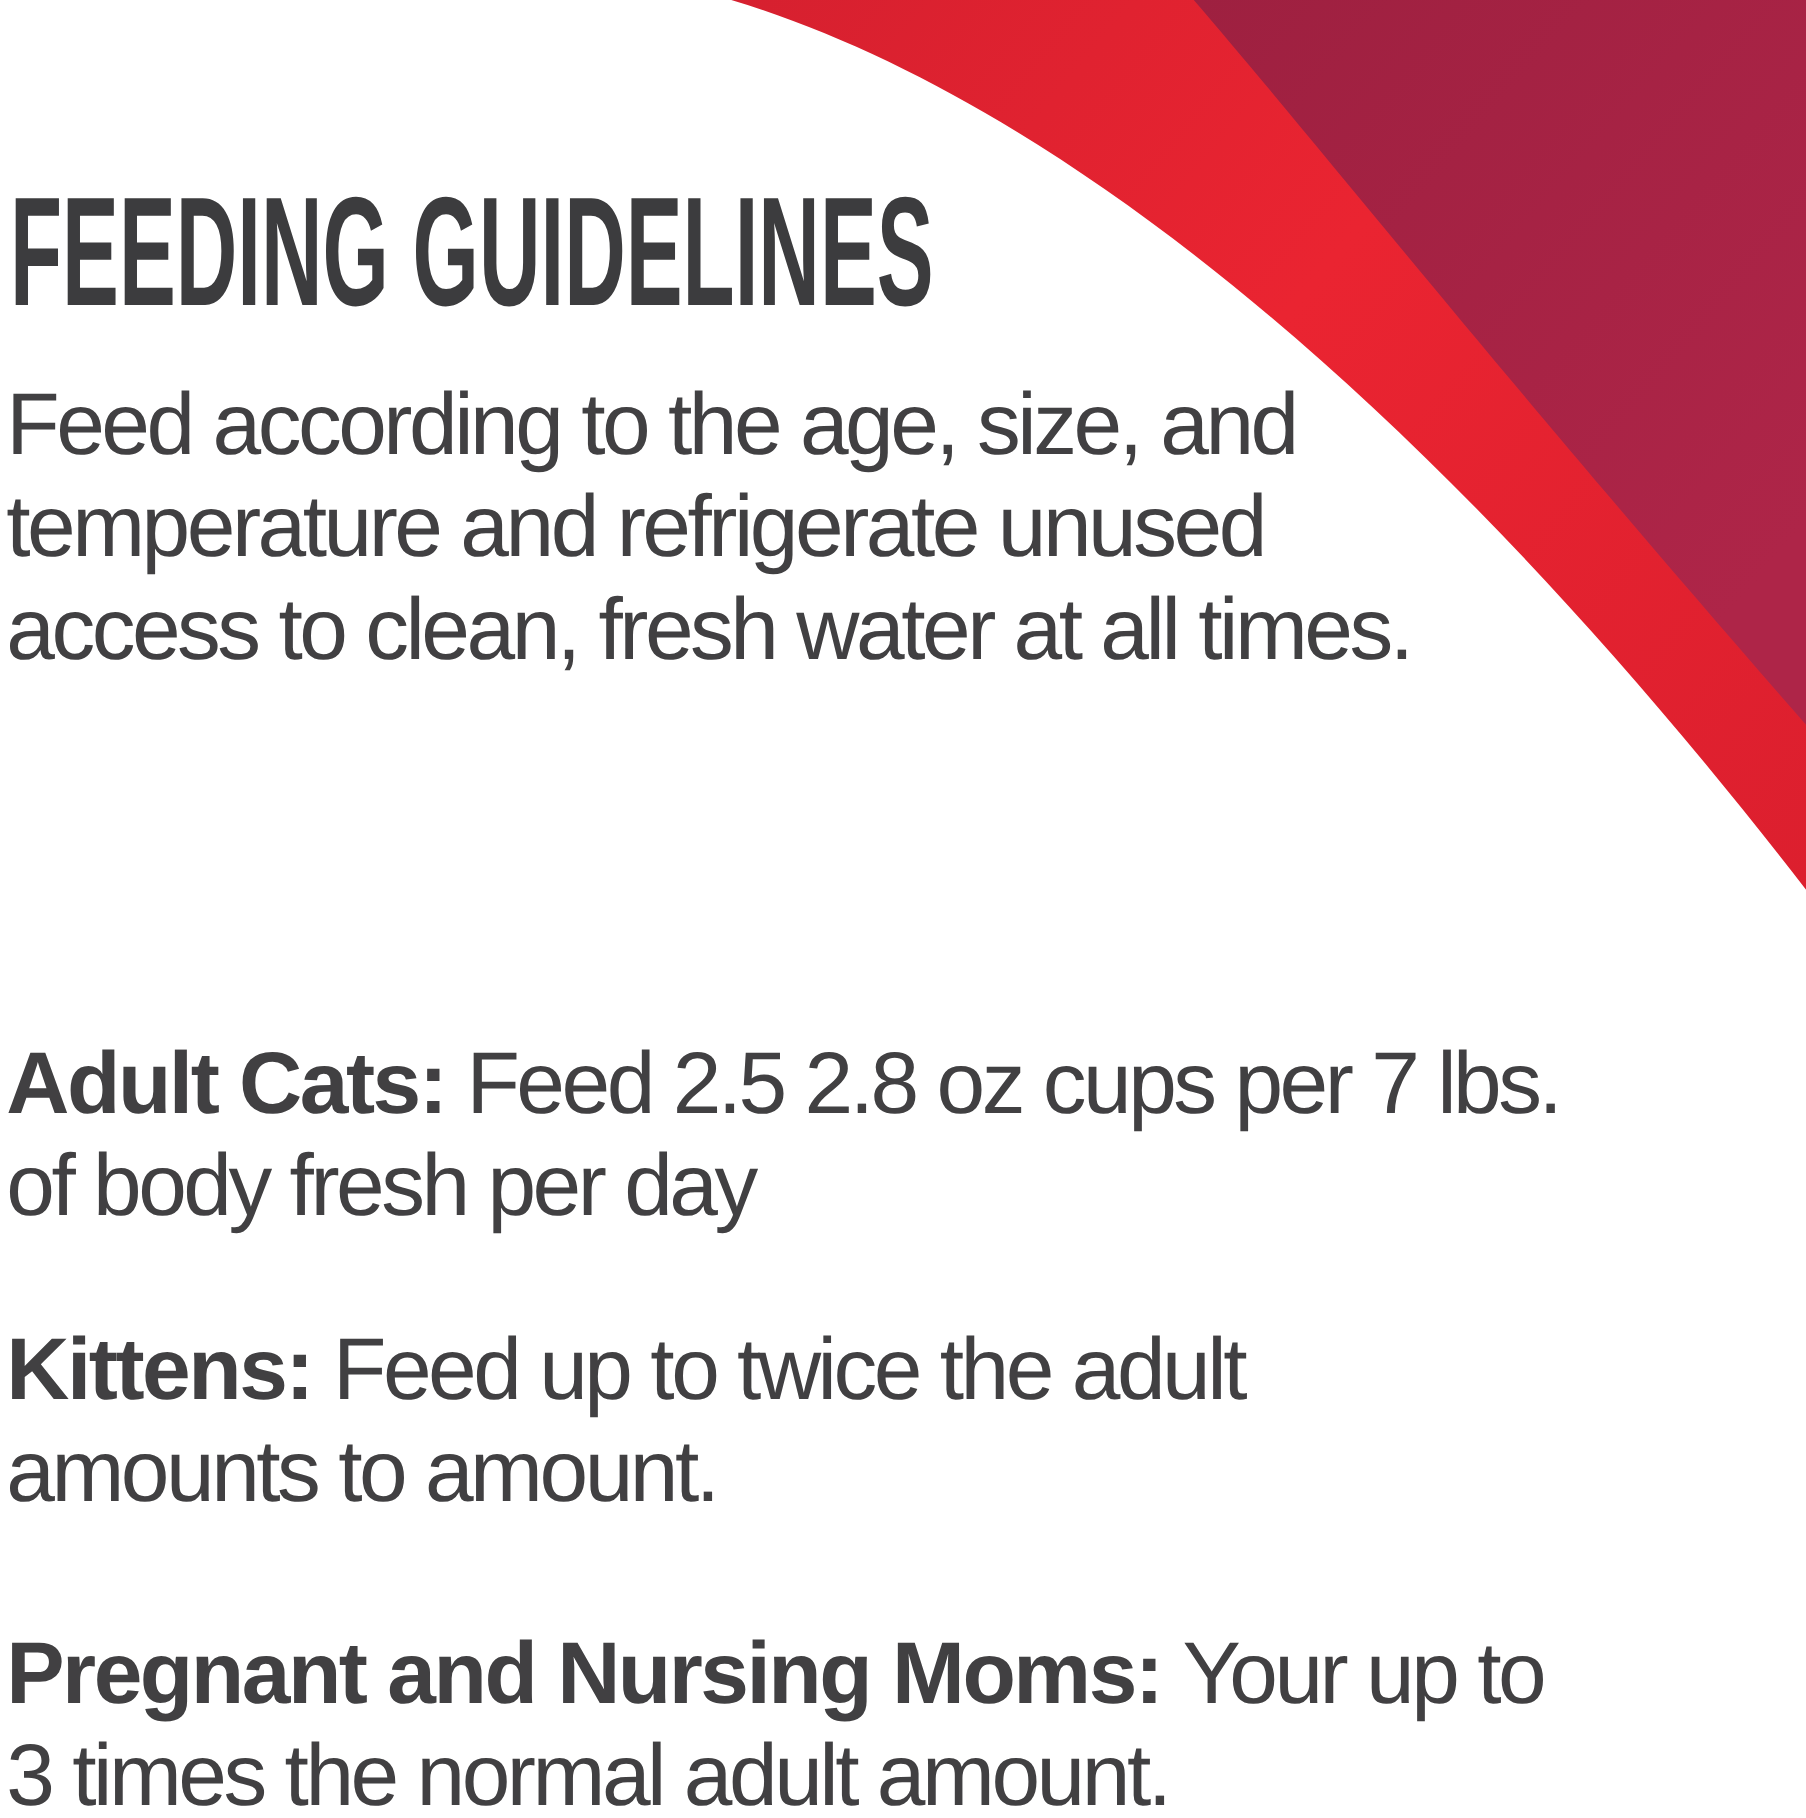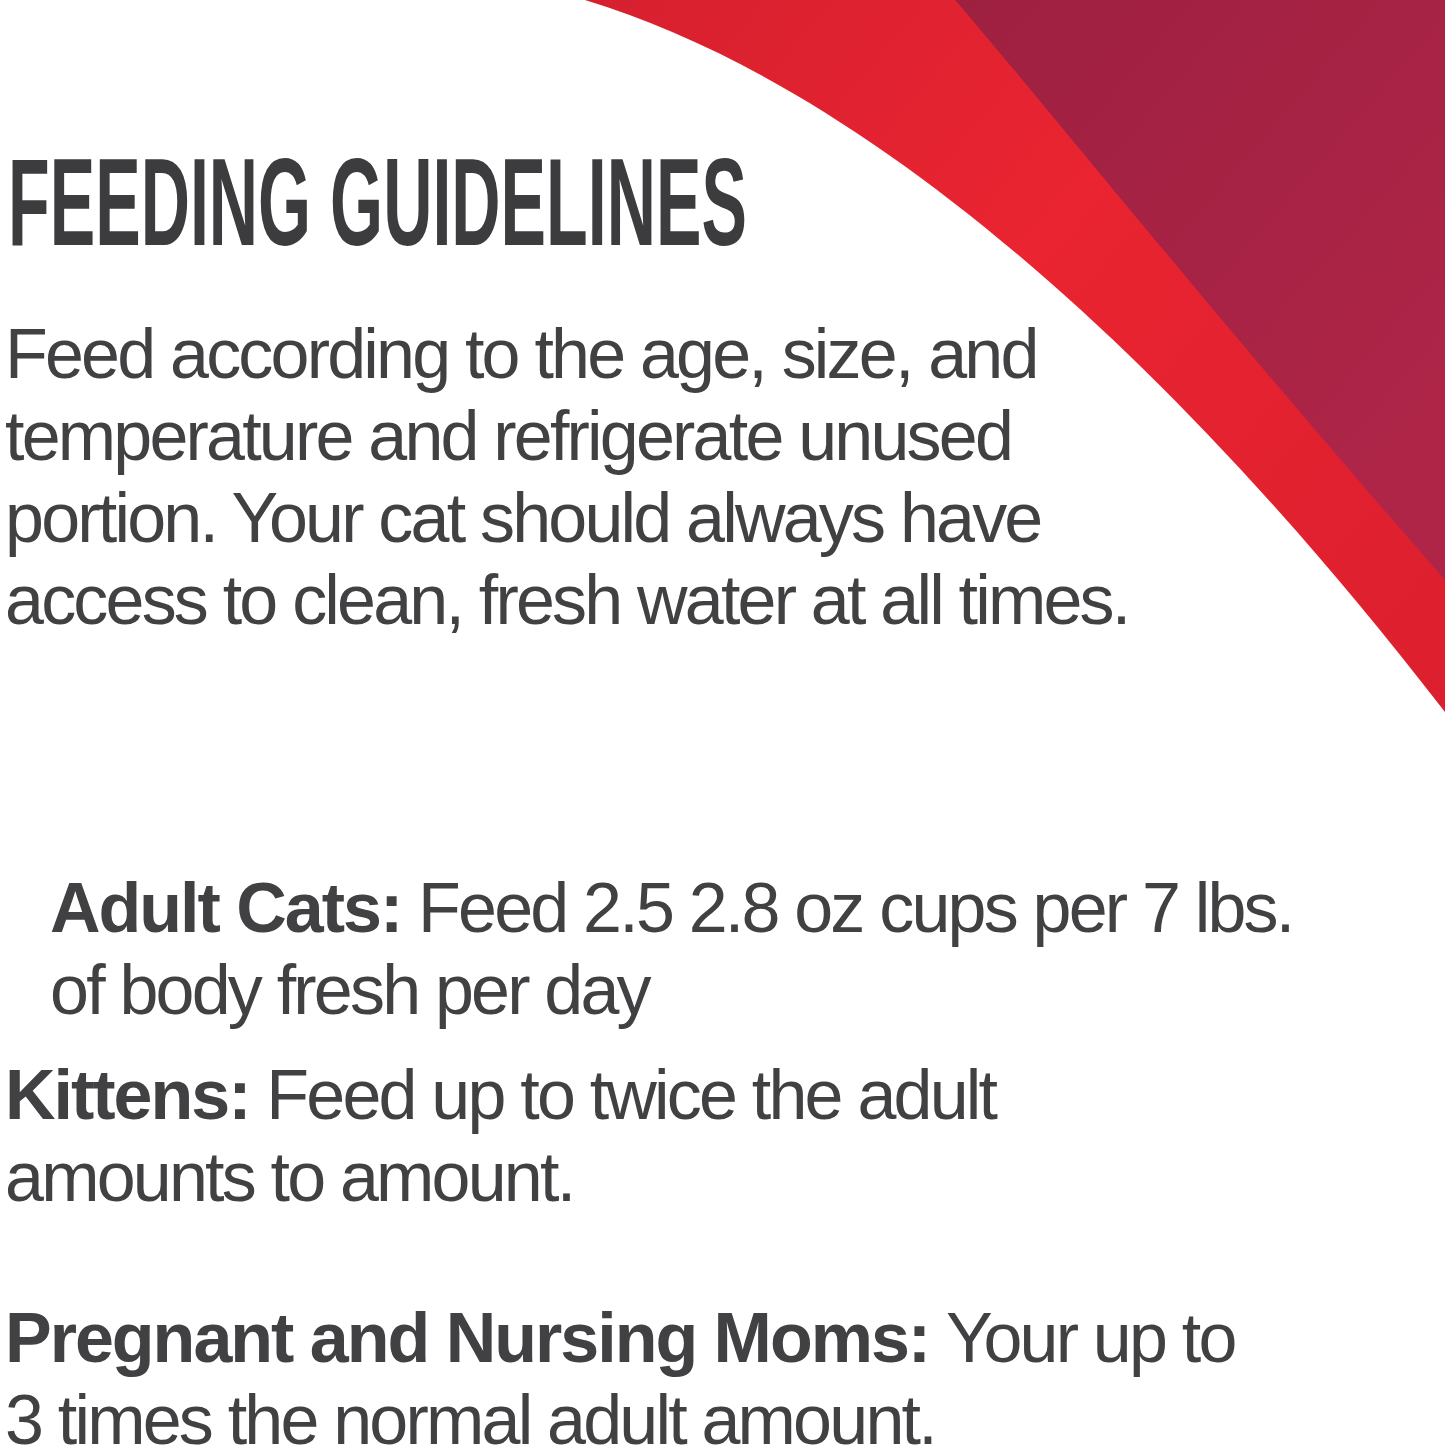--- a/index.html
+++ b/index.html
@@ -39,22 +39,22 @@
     position: absolute;
     left: 5px;
     font-size: 70px;
     line-height: 82px;
     letter-spacing: -2.8px;
     color: var(--body_text, #414042);
   }
   .line { white-space: nowrap; }
   .section-label { font-weight: bold; letter-spacing: -2px; }
   .rest { margin-left: 0.24em; }
-  .intro    { top: 313px; }
-  .adult    { top: 867px; margin-left: 45px; }
+  .intro    { top: 298px; }
+  .adult    { top: 825px; }
   .kittens  { top: 1054px; }
   .pregnant { top: 1297px; }
 </style>
 </head>
 <body>
 
 <div class="page">
 
   <svg class="swoosh" viewBox="0 0 1445 1454" aria-hidden="true">
     <defs>
@@ -70,21 +70,20 @@
     </defs>
     <path d="M585,0 L1445,0 L1445,712 C1150,330 850,80 585,0 Z" fill="url(#gBand)"></path>
     <path d="M955,0 L1445,0 L1445,580 C1200,300 1050,110 955,0 Z" fill="url(#gDark)"></path>
   </svg>
 
   <h1 class="page-title">FEEDING GUIDELINES</h1>
 
   <div class="para intro">
     <div class="line">Feed according to the age, size, and</div>
     <div class="line">temperature and refrigerate unused</div>
-    <div class="line">portion. Your cat should always have</div>
     <div class="line">access to clean, fresh water at all times.</div>
   </div>
 
   <div class="para adult">
     <div class="line">
       <span class="section-label">Adult Cats:</span><span class="rest">Feed 2.5 2.8 oz cups per 7 lbs.</span>
     </div>
     <div class="line">of body fresh per day</div>
   </div>
 

